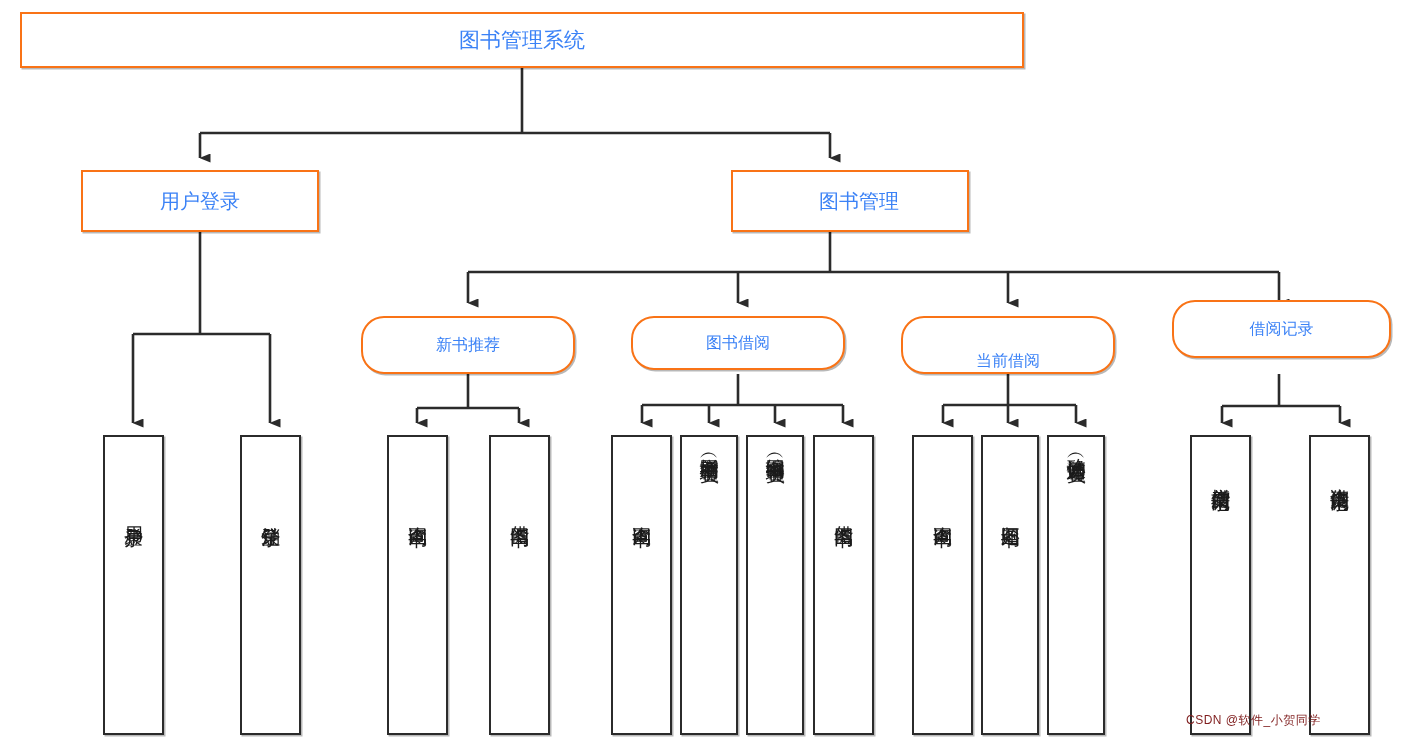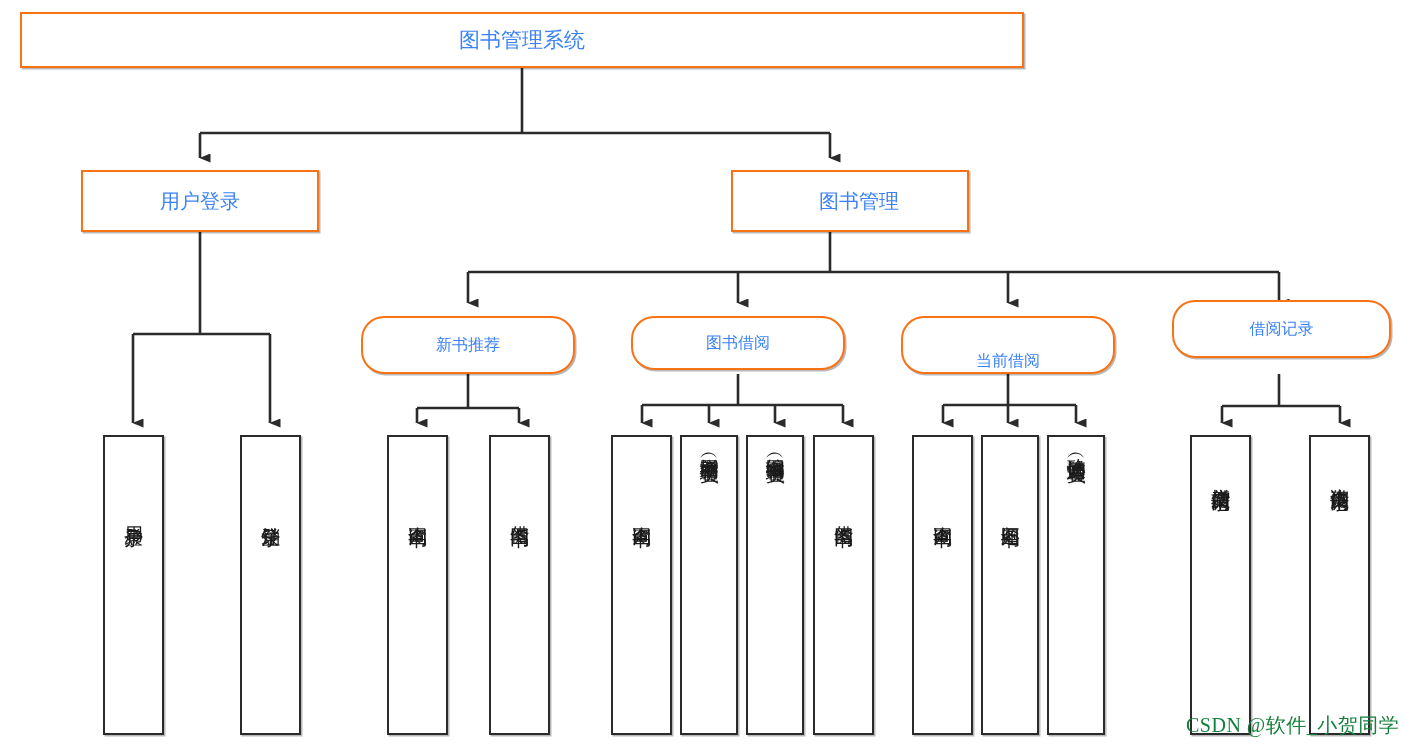--- a/index.html
+++ b/index.html
@@ -40,26 +40,25 @@
     letter-spacing:1px;
     white-space:nowrap;
     margin-top:6px;
   }
   .leaf-box.pad-mid .leaf-label{margin-top:74px;}
   .leaf-box.pad-small .leaf-label{margin-top:36px;}
 
   #watermark{
     position:absolute;
     left:1186px;top:712px;
-    font-size:20px;
-    color:#15803d;
+    font-size:12px;
+    color:#7f1d1d;
     white-space:nowrap;
     letter-spacing:0.5px;
     pointer-events:none;
-    font-family:Liberation Serif, serif;
   }
 </style>
 </head>
 <body>
 
 <div id="diagram-root">
 
   <svg class="layer" viewBox="0 0 1405 747">
     <defs>
       <marker id="arrowhead" markerWidth="9" markerHeight="11" refX="4.5" refY="10.5" orient="auto" markerUnits="userSpaceOnUse">

